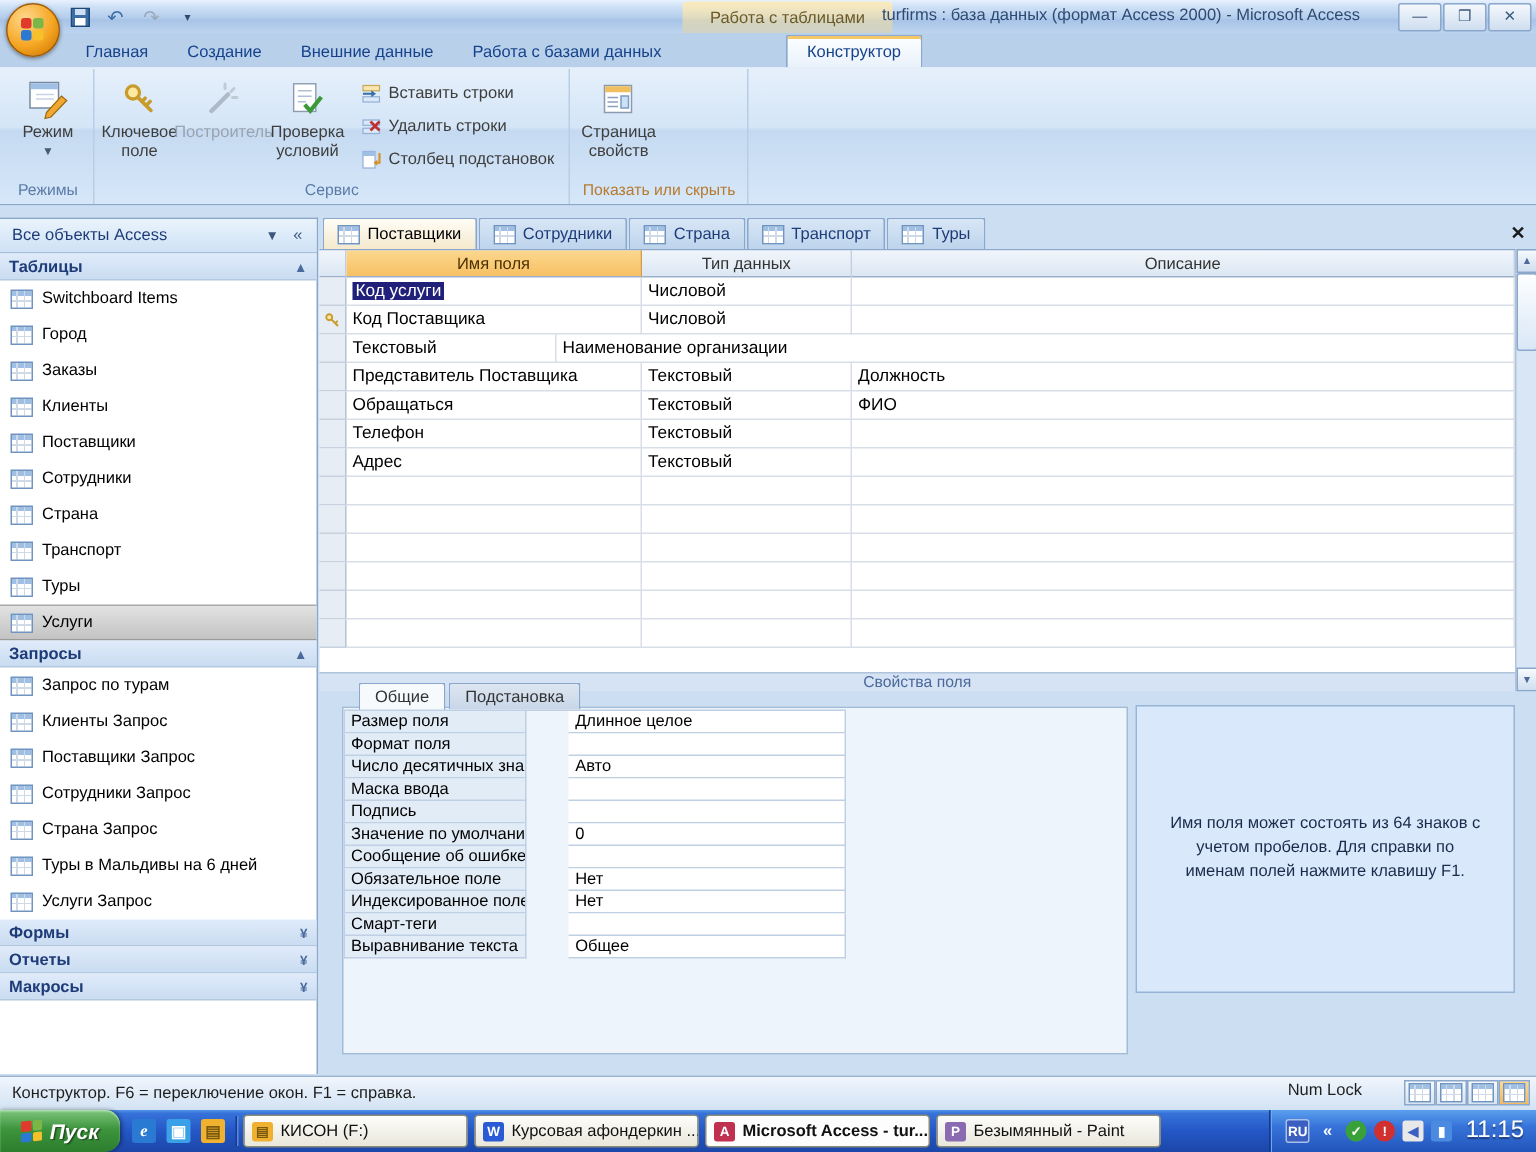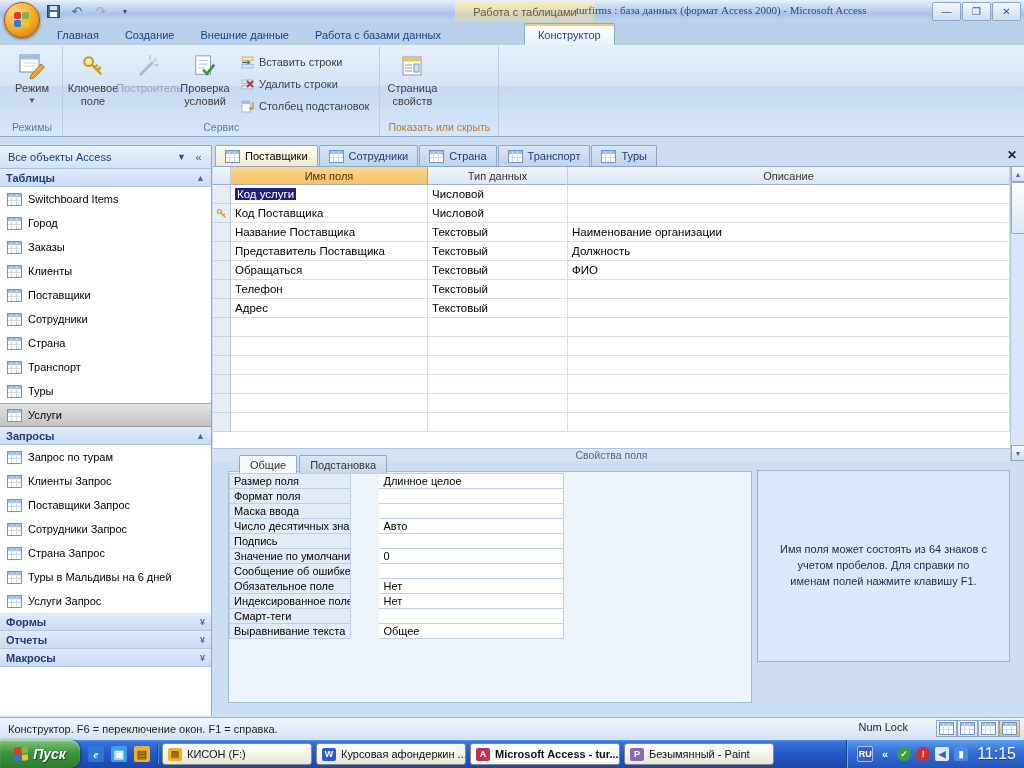--- a/index.html
+++ b/index.html
@@ -13,21 +13,21 @@
     background:radial-gradient(circle at 35% 28%,#ffd98e,#f5a623 55%,#cf7400 95%);
     border:1px solid #a05a00;box-shadow:0 1px 3px rgba(0,0,0,.45);}
   .ologo{position:absolute;left:9px;top:9px;width:15px;height:15px;display:grid;
     grid-template-columns:1fr 1fr;grid-template-rows:1fr 1fr;gap:1px;}
   .ologo span{border-radius:2px;}
   #qat{left:44px;top:2px;height:18px;display:flex;align-items:center;gap:6px;color:#2e4a72;}
   .qbtn{width:18px;height:17px;display:flex;align-items:center;justify-content:center;border-radius:2px;}
   #ctxband{left:455px;top:1px;width:140px;height:21px;border-radius:3px 3px 0 0;
     background:linear-gradient(rgba(255,235,180,.85),rgba(247,210,120,.35));
     display:flex;align-items:center;justify-content:center;color:#6b5a28;font-size:11px;}
-  #apptitle{left:576px;top:4px;color:#2e4a72;white-space:nowrap;font-family:Liberation Serif, serif;}
+  #apptitle{left:588px;top:4px;color:#2e4a72;white-space:nowrap;}
   #wincontrols{right:3px;top:2px;display:flex;gap:1px;}
   .wbtn{width:27px;height:17px;background:linear-gradient(#f4f8fd,#cfdeef);
     border:1px solid #8ba8cc;border-radius:2px;display:flex;align-items:center;
     justify-content:center;color:#3c567c;font-size:10px;line-height:1;}
   
   #tabrow{left:0;top:22px;width:1024px;height:23px;background:#b9d0ea;display:flex;align-items:flex-end;padding-left:44px;box-sizing:border-box;}
   .rtab{height:21px;display:flex;align-items:center;padding:0 13px;color:#15428b;white-space:nowrap;}
   .rtab.active{background:linear-gradient(#fdfeff,#e9f2fb);border:1px solid #8ba8cc;border-bottom:none;
     border-radius:2px 2px 0 0;margin-left:70px;box-shadow:inset 0 2px 0 #f5c86a;}
   
@@ -419,21 +419,20 @@
           <circle cx="7" cy="7" r="4" fill="#fde9a2" stroke="#c89b2a" stroke-width="2.4"></circle>
           <path d="M10 10 L18 18 M15 15 l2.5 -2.5" stroke="#c89b2a" stroke-width="2.6" fill="none" stroke-linecap="round"></path>
         </svg>
     </div>
     <div class="gc cname">Код Поставщика</div>
     <div class="gc ctype">Числовой</div>
     <div class="gc cdesc"></div>
   </div>
   <div class="grow">
     <div class="gc csel"></div>
-    <div class="gc cname">Название Поставщика</div>
     <div class="gc ctype">Текстовый</div>
     <div class="gc cdesc">Наименование организации</div>
   </div>
   <div class="grow">
     <div class="gc csel"></div>
     <div class="gc cname">Представитель Поставщика</div>
     <div class="gc ctype">Текстовый</div>
     <div class="gc cdesc">Должность</div>
   </div>
   <div class="grow">
@@ -511,26 +510,26 @@
     <div id="pgrid">
       <div class="prow">
           <div class="plab">Размер поля</div>
           <div class="pval">Длинное целое</div>
         </div>
       <div class="prow">
           <div class="plab">Формат поля</div>
           <div class="pval"></div>
         </div>
       <div class="prow">
+          <div class="plab">Число десятичных знаков</div>
+          <div class="pval">Авто</div>
+        </div>
+      <div class="prow">
           <div class="plab">Маска ввода</div>
           <div class="pval"></div>
-        </div>
-      <div class="prow">
-          <div class="plab">Число десятичных знаков</div>
-          <div class="pval">Авто</div>
         </div>
       <div class="prow">
           <div class="plab">Подпись</div>
           <div class="pval"></div>
         </div>
       <div class="prow">
           <div class="plab">Значение по умолчанию</div>
           <div class="pval">0</div>
         </div>
       <div class="prow">

